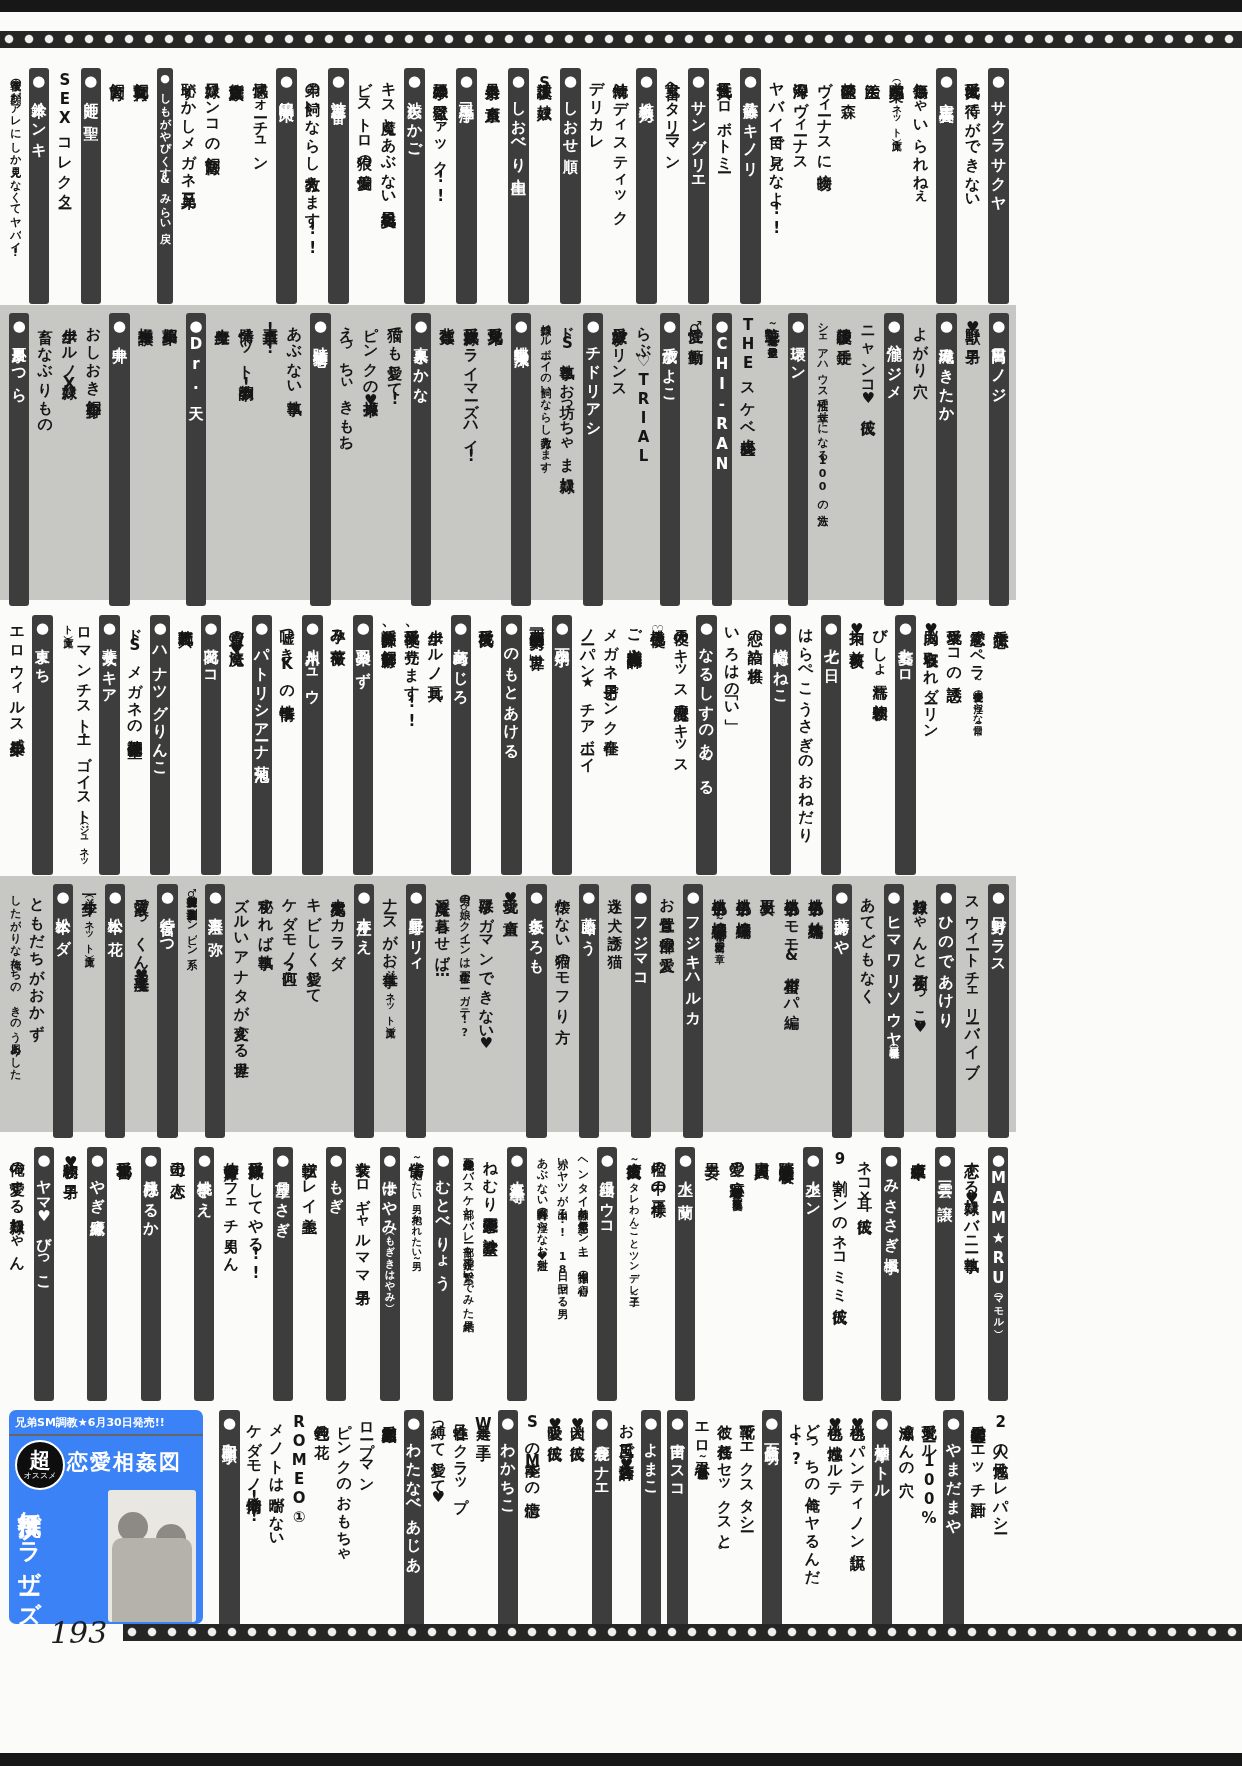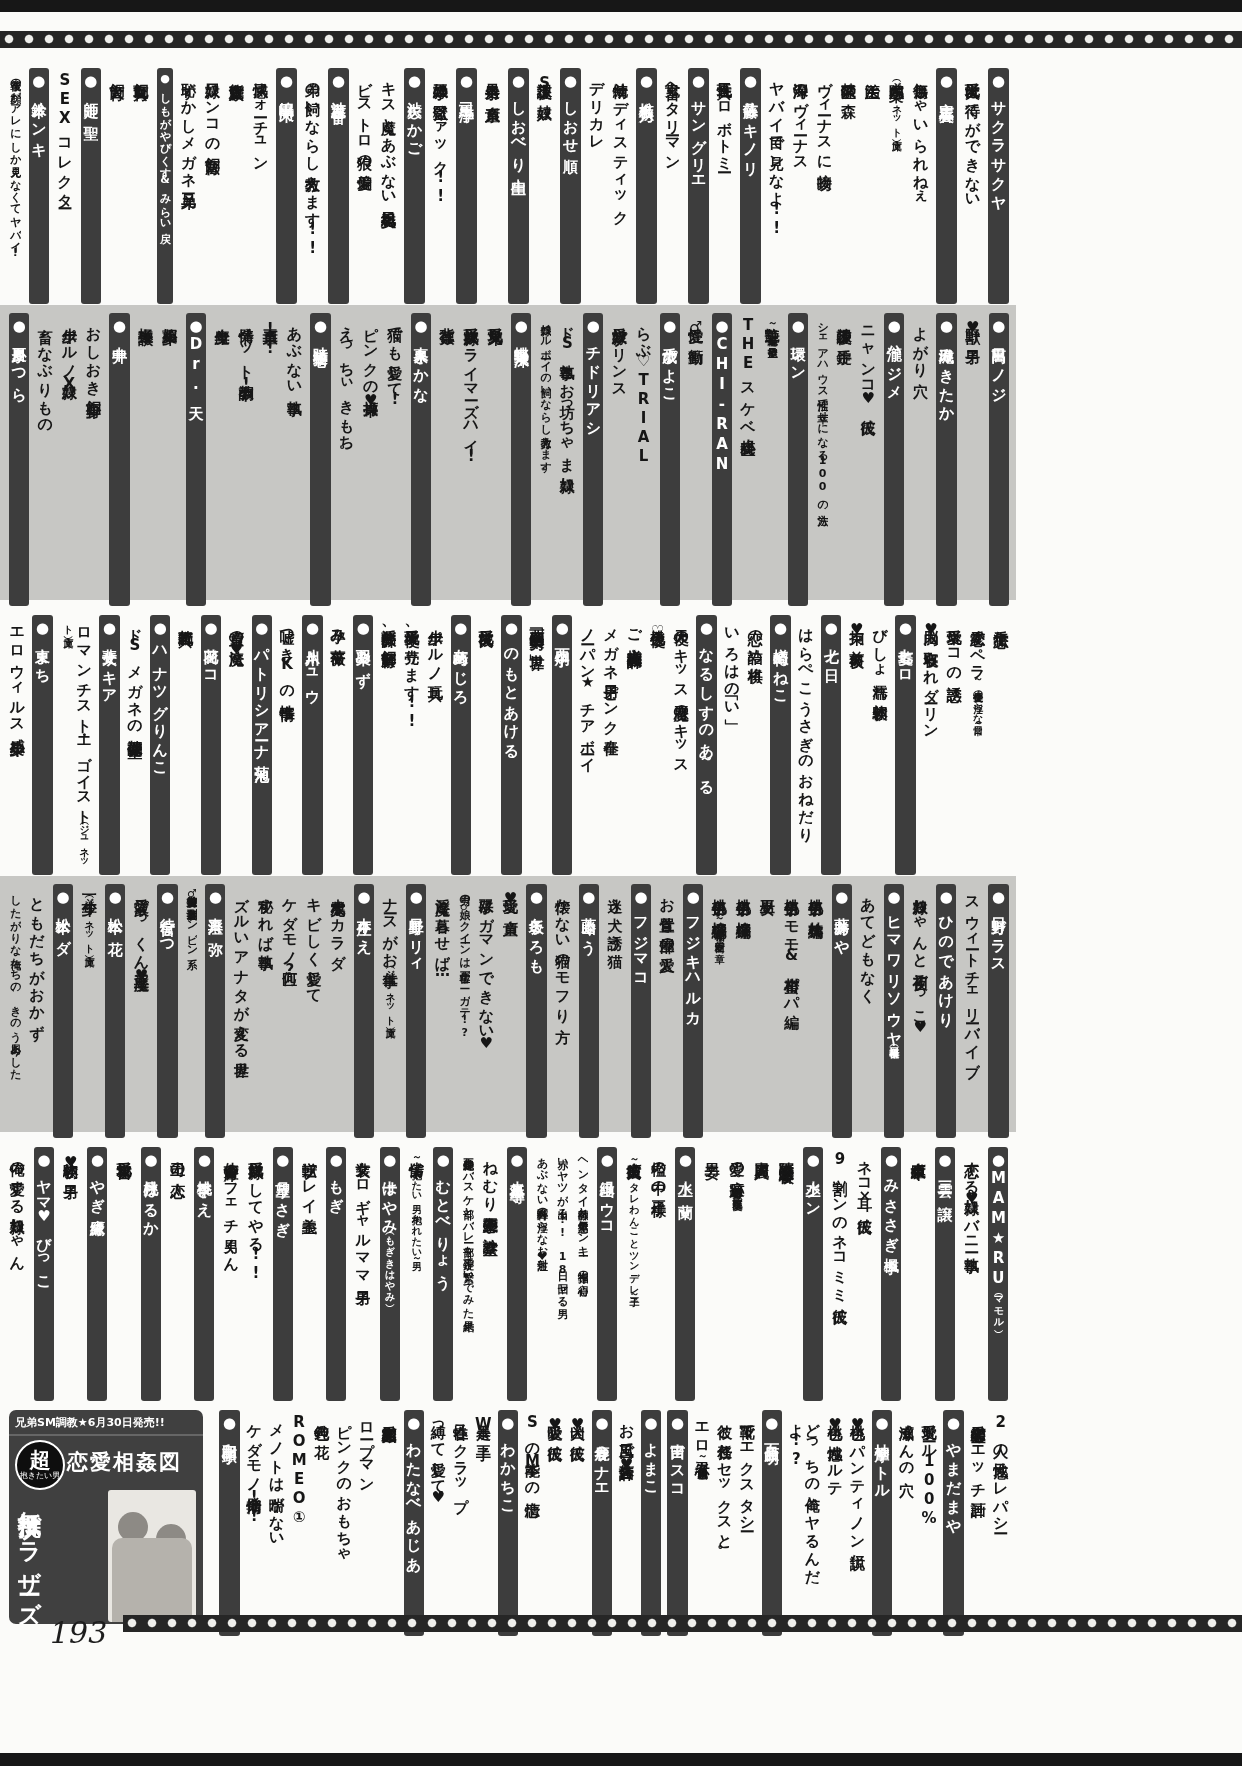--- a/index.html
+++ b/index.html
@@ -31,41 +31,41 @@
   .col.bar{
     background:#3d3d3d;color:#ffffff;border-radius:3px;
     padding:4px 2px 8px;letter-spacing:2px;flex-shrink:0;
   }
   .col .dot{color:#fff;letter-spacing:0;}
   .col .sm{font-size:10px;letter-spacing:0;}
   .col.tiny{font-size:11px;letter-spacing:0;}
   
   #ad-block{
     width:194px;height:100%;flex:0 0 auto;margin-right:10px;
-    background:#404040;border-radius:7px;color:#fff;position:relative;overflow:hidden;
+    background:#3b82f6;border-radius:7px;color:#fff;position:relative;overflow:hidden;
   }
   .ad-top{font-size:11px;font-weight:bold;padding:5px 6px 4px;border-bottom:2px solid #666;white-space:nowrap;}
   .ad-badge{
     position:absolute;left:6px;top:30px;width:46px;height:46px;border:2px solid #fff;border-radius:50%;
     display:flex;flex-direction:column;align-items:center;justify-content:center;background:#0e0e0e;
   }
   .ad-badge .big{font-size:21px;font-weight:bold;line-height:1;}
   .ad-badge .small{font-size:8px;line-height:1.2;}
   .ad-artist{position:absolute;left:58px;top:38px;font-size:21px;font-weight:bold;letter-spacing:2px;}
   .ad-title{
     position:absolute;left:6px;top:82px;height:132px;
     writing-mode:vertical-rl;text-orientation:upright;
     font-size:23px;font-weight:bold;letter-spacing:2px;
   }
   .ad-cover{position:absolute;right:7px;top:80px;width:88px;height:132px;background:#e9e7e2;border-radius:3px;overflow:hidden;}
   .ad-cover .h1,.ad-cover .h2{position:absolute;border-radius:50%;background:#8d8a85;}
   .ad-cover .h1{width:30px;height:30px;left:10px;top:22px;}
   .ad-cover .h2{width:30px;height:30px;right:10px;top:34px;}
   .ad-cover .b1{position:absolute;left:4px;top:48px;width:80px;height:90px;background:#b5b2ac;border-radius:10px 10px 0 0;}
-  #footer{position:absolute;top:1615px;left:0;right:0;display:flex;align-items:flex-start;gap:16px;padding-left:50px;}
+  #footer{position:absolute;top:1615px;left:0;right:0;display:flex;align-items:center;gap:16px;padding-left:50px;}
   #page-number{font-family:"DejaVu Serif",serif;font-style:italic;font-size:30px;color:#1d1d1d;}
   #strip-bottom{flex:1;}
 </style>
 </head>
 <body>
 
 <div class="topbar"></div>
 <div class="strip" id="strip-top"></div>
 
 <div id="content">
@@ -276,21 +276,21 @@
       <div class="col title">童貞膜中年</div>
       <div class="col bar"><span class="dot">●</span>三雲 譲</div>
       <div class="col title">恋する奴隷♥バニー執事</div>
       <div class="col bar"><span class="dot">●</span>MAM★RU<span class="sm">（マモル）</span></div>
     </div>
     <div class="band" style="height: 228px;">
       <div id="ad-block">
   <div class="ad-top">兄弟SM調教★6月30日発売!!</div>
   <div class="ad-badge">
     <span class="big">超</span>
-    <span class="small">抱きたい男</span>
+    <span class="small">オススメ</span>
   </div>
   <div class="ad-artist">恋愛相姦図</div>
   <div class="ad-title">無抵抗ブラザーズ</div>
   <div class="ad-cover">
     <div class="h1"></div>
           <div class="h2"></div>
           <div class="b1"></div>
   </div>
 </div>
       <div class="col bar"><span class="dot">●</span>和田顕子</div>

